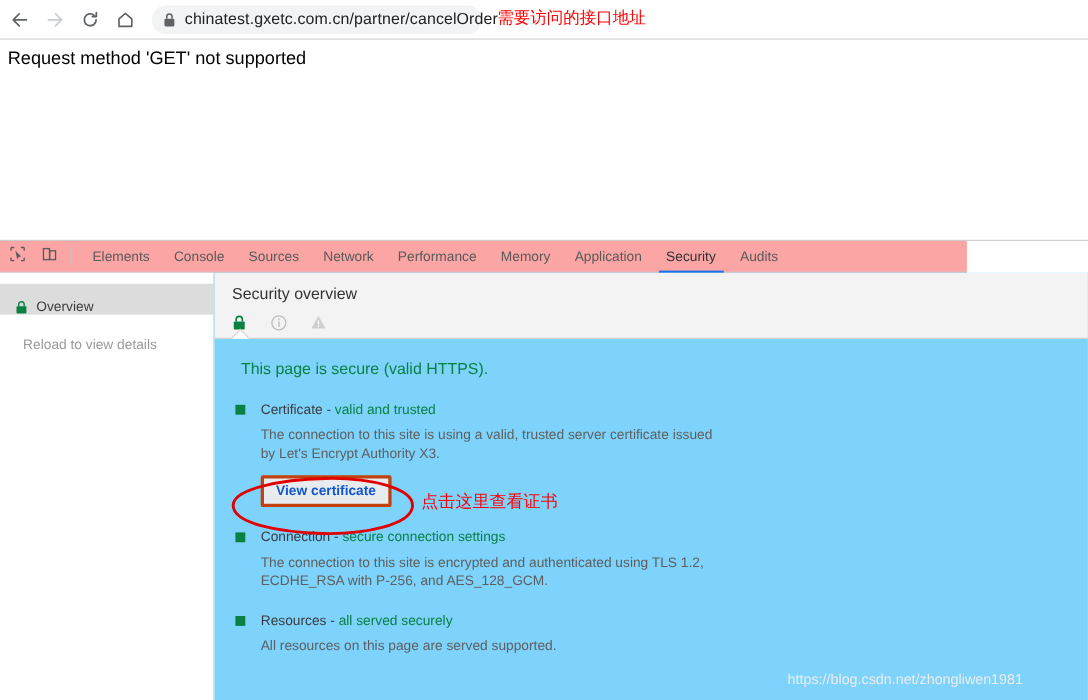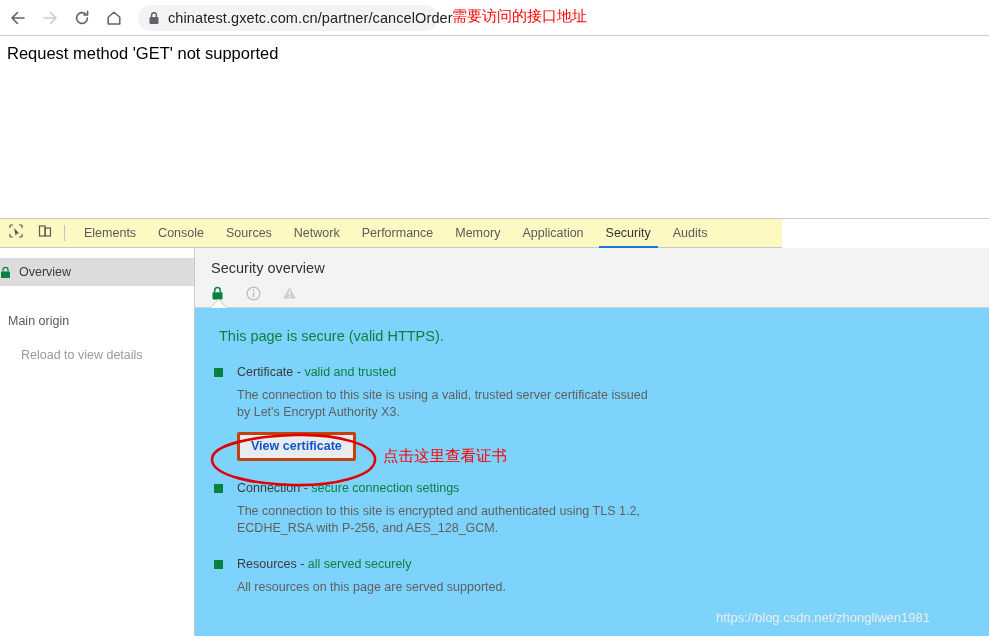--- a/index.html
+++ b/index.html
@@ -62,22 +62,22 @@
 
   
   #devtools {
     position: absolute; left: 0; top: 218px;
     width: 989px; height: 418px;
     background: #ffffff;
     border-top: 1px solid #cacaca;
   }
   #devtools-tabbar {
     position: relative;
-    height: 29px; width: 782px;
-    background: #fef9c3;
+    height: 29px; width: 879px;
+    background: #fca5a5;
     border-bottom: 1px solid #cacaca;
     display: flex; align-items: center; text-align: center;
   }
   .dt-icon-btn {
     width: 26px; height: 26px;
     display: flex; align-items: center; justify-content: center;
     margin-left: 3px;
   }
   #tabbar-divider {
     width: 1px; height: 16px; background: #c4c4c4;
@@ -106,21 +106,22 @@
   #security-sidebar {
     width: 195px; height: 389px;
     background: #ffffff;
     border-right: 1px solid #cacaca;
     padding-top: 10px;
     flex: 0 0 195px;
   }
   #sidebar-overview-row {
     height: 28px;
     background: #dcdcdc;
-    display: flex; align-items: center;
+    display: flex; align-items: flex-end;
+    padding-left: 14px;
   }
   #sidebar-overview-row .sb-lock { margin-right: 8px; display:flex; }
   #sidebar-overview-label { font-size: 12.5px; color: #3c3c3c; }
   #sidebar-group-title {
     margin-top: 28px; padding-left: 8px;
     font-size: 12.5px; color: #5a5a5a;
   }
   #sidebar-group-item {
     margin-top: 20px; padding-left: 21px;
     font-size: 12.5px; color: #9a9a9a;
@@ -323,21 +324,20 @@
     <div id="security-sidebar">
       <div id="sidebar-overview-row">
         <span class="sb-lock">
           <svg width="11" height="13" viewBox="0 0 11 13">
             <rect x="1" y="5.5" width="9" height="6.5" rx="0.8" fill="#0b8043"></rect>
             <path d="M3 5.5V3.8a2.5 2.5 0 0 1 5 0v1.7" fill="none" stroke="#0b8043" stroke-width="1.3"></path>
           </svg>
         </span>
         <span id="sidebar-overview-label">Overview</span>
       </div>
-      <div id="sidebar-group-title">Main origin</div>
       <div id="sidebar-group-item">Reload to view details</div>
     </div>
 
     <div id="security-main">
 
       <div id="security-overview-header">
         <div id="security-overview-title">Security overview</div>
         <div id="overview-icon-row">
           <span class="ov-icon">
             <svg width="13" height="15" viewBox="0 0 13 15">

